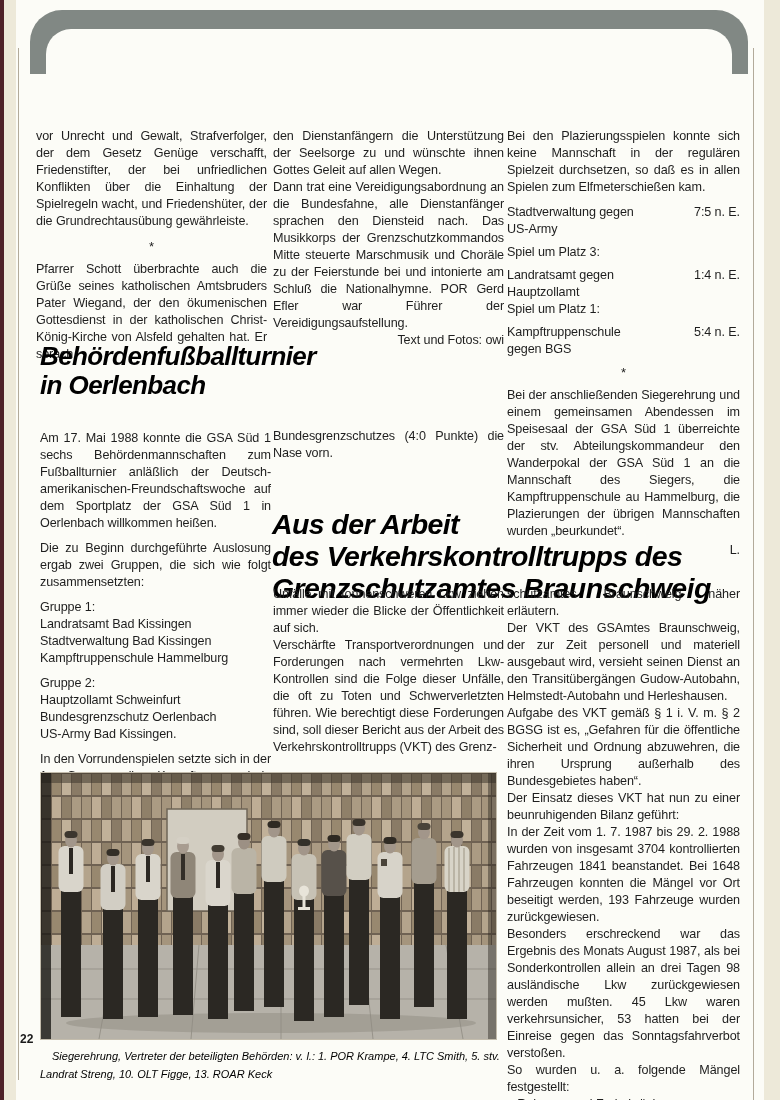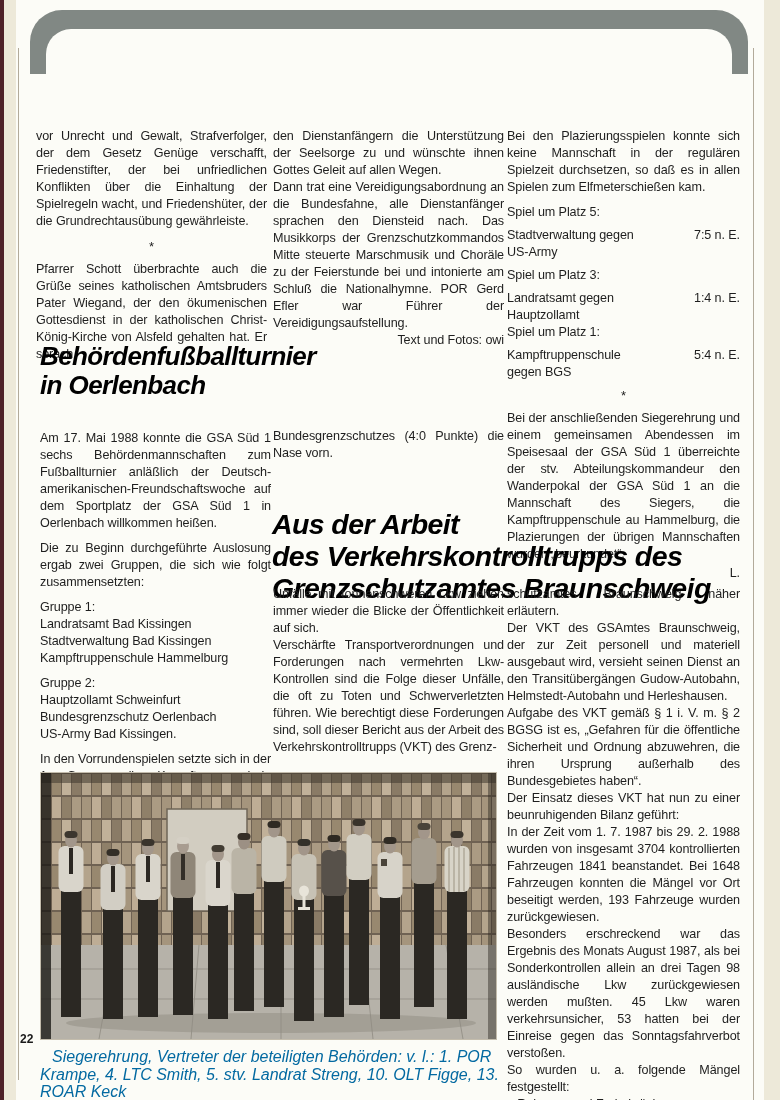--- a/index.html
+++ b/index.html
@@ -29,21 +29,21 @@
   .score-row .sc{white-space:nowrap;padding-left:6px;}
   .tight{margin-bottom:0;}
   .list-block{margin:0 0 8px 0;}
   .dash-item{padding-left:14px;text-indent:-14px;margin:0;}
 
   .headline{position:absolute;font-weight:bold;font-style:italic;color:#000000;letter-spacing:-0.6px;}
   .headline-1{left:40px;top:342px;font-size:26px;line-height:29px;}
   .headline-2{left:272px;top:508px;font-size:28.5px;line-height:32px;width:480px;}
 
   .photo{position:absolute;left:40px;top:772px;width:457px;height:268px;border:1px solid #c3bcac;box-sizing:border-box;background:#a89a84;}
-  .caption{position:absolute;left:40px;top:1048px;width:464px;font-style:italic;font-size:16px;line-height:17.5px;text-indent:12px;color:#0369a1;}
+  .caption{position:absolute;left:40px;top:1048px;width:464px;font-style:italic;font-size:11px;line-height:17.5px;text-indent:12px;color:#000000;}
   .pagenum{position:absolute;left:20px;top:1032px;font-size:12px;font-weight:bold;color:#1a1a1a;}
 </style>
 </head>
 <body>
 
 <div class="spine"></div>
 <div class="sheet"></div>
 <div class="band-outer"></div>
 <div class="band-inner"></div>
 <div class="edge-line edge-left"></div>
@@ -56,21 +56,20 @@
 </div>
 
 <div class="col" style="left:273px;top:128px;width:231px;">
   <p class="para tight">den Dienstanfängern die Unterstützung der Seelsorge zu und wünschte ihnen Gottes Geleit auf allen Wegen.</p>
   <p class="para tight">Dann trat eine Vereidigungsabordnung an die Bundesfahne, alle Dienstanfänger sprachen den Diensteid nach. Das Musikkorps der Grenzschutzkommandos Mitte steuerte Marschmusik und Choräle zu der Feierstunde bei und intonierte am Schluß die Nationalhymne. POR Gerd Efler war Führer der Vereidigungsaufstellung.</p>
   <p class="credit">Text und Fotos: owi</p>
 </div>
 
 <div class="col" style="left:507px;top:128px;width:233px;">
   <p class="para">Bei den Plazierungsspielen konnte sich keine Mannschaft in der regulären Spielzeit durchsetzen, so daß es in allen Spielen zum Elfmeterschießen kam.</p>
-  <p class="label-line plain">Spiel um Platz 5:</p>
   <div class="score-row">
     <span>Stadtverwaltung gegen US-Army</span>
     <span class="sc">7:5 n. E.</span>
   </div>
   <p class="label-line plain">Spiel um Platz 3:</p>
   <div class="score-row tight">
     <span>Landratsamt gegen Hauptzollamt</span>
     <span class="sc">1:4 n. E.</span>
   </div>
   <p class="plain" style="margin:0 0 6px 0;">Spiel um Platz 1:</p>

